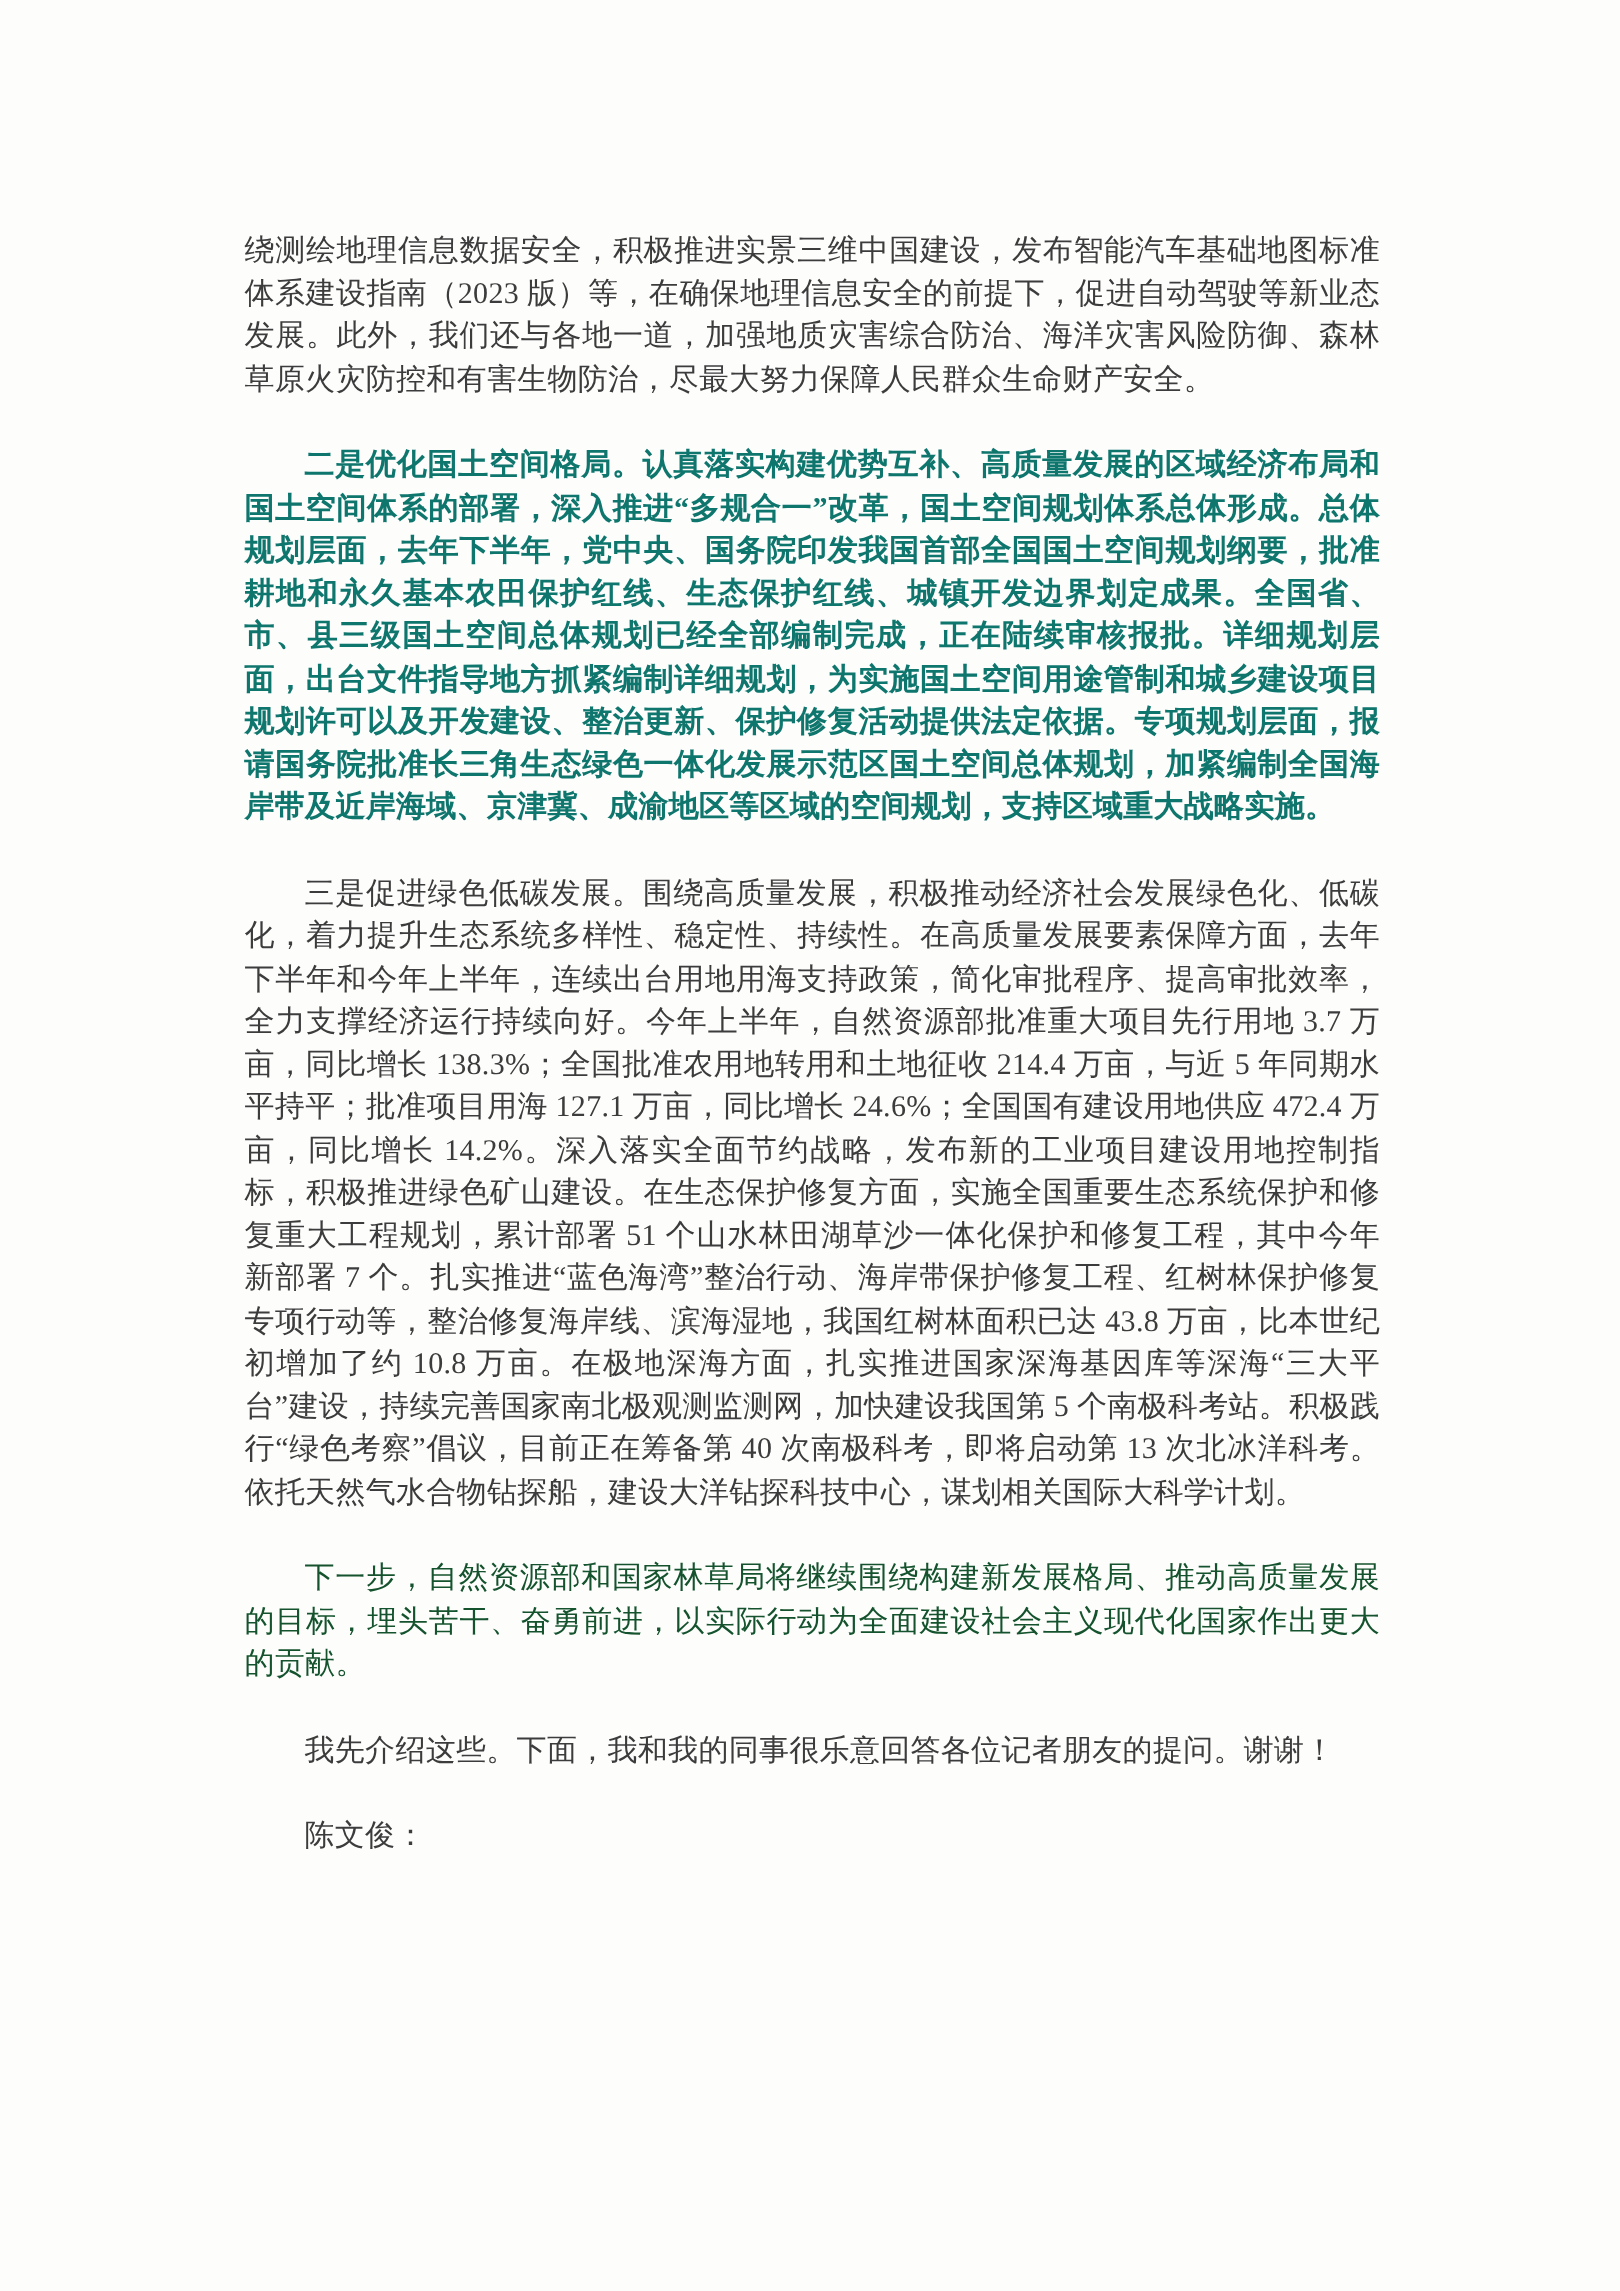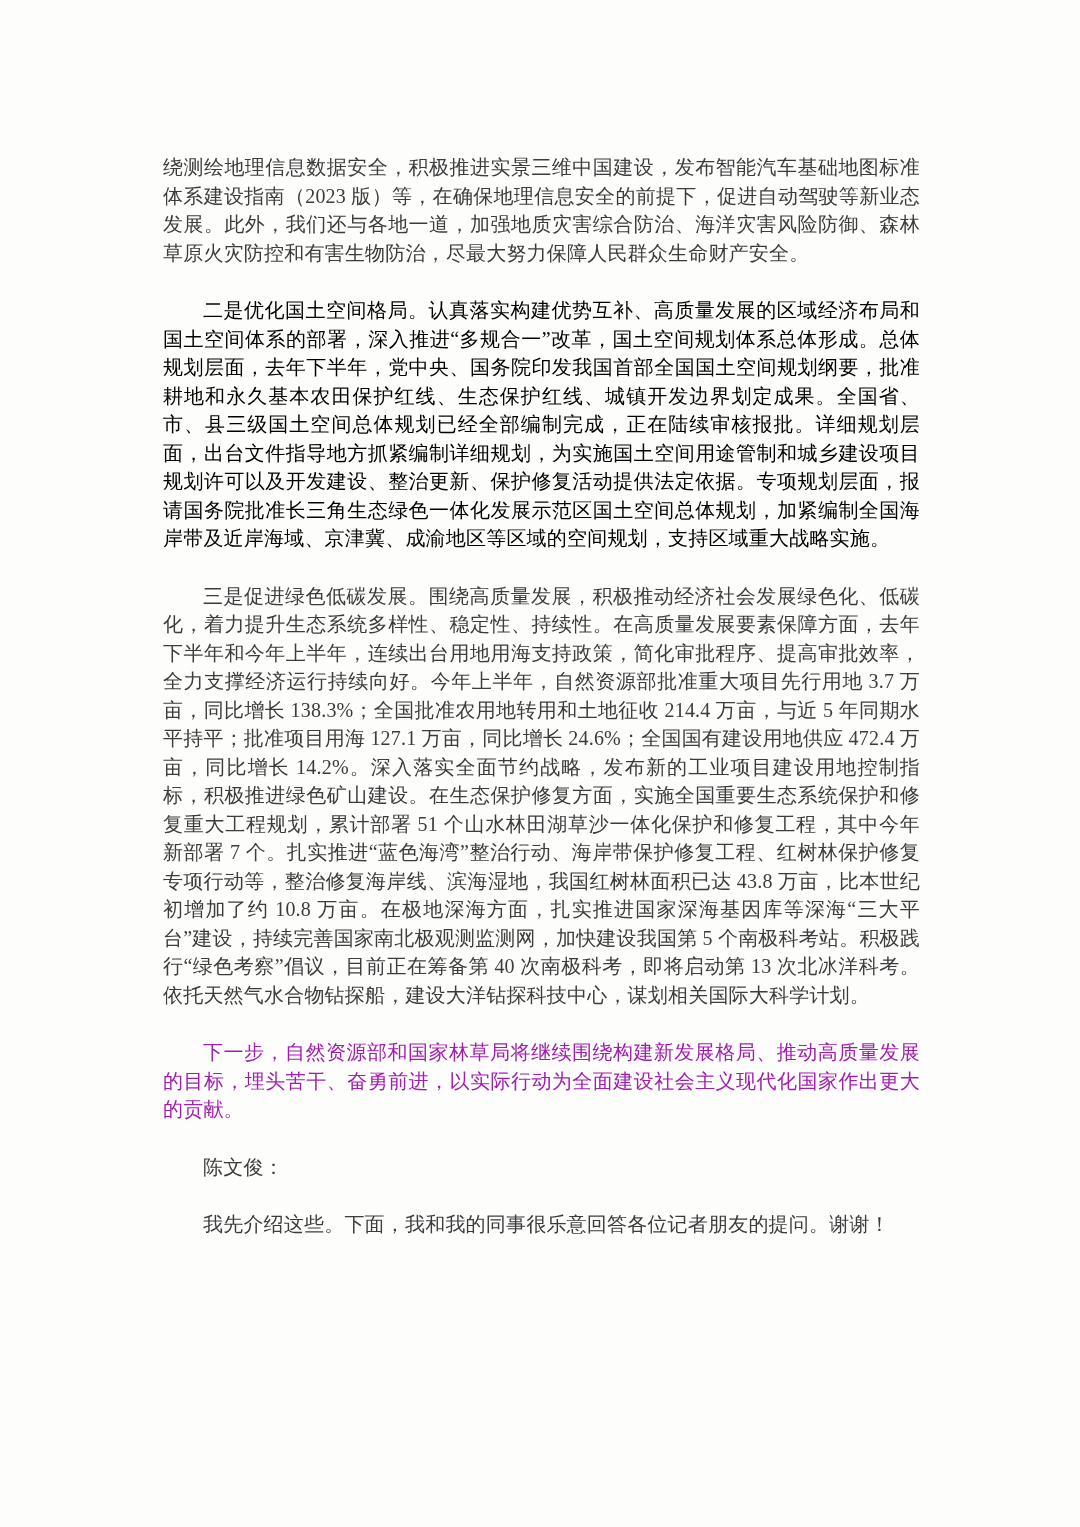--- a/index.html
+++ b/index.html
@@ -34,23 +34,23 @@
   .speaker {
     text-align: left;
   }
 </style>
 </head>
 <body style="background: rgb(253, 253, 252);">
 
 <div class="page">
   <p class="doc-paragraph" style="color: rgb(60, 60, 60);">绕测绘地理信息数据安全，积极推进实景三维中国建设，发布智能汽车基础地图标准体系建设指南（2023 版）等，在确保地理信息安全的前提下，促进自动驾驶等新业态发展。此外，我们还与各地一道，加强地质灾害综合防治、海洋灾害风险防御、森林草原火灾防控和有害生物防治，尽最大努力保障人民群众生命财产安全。</p>
 
-  <p class="doc-paragraph indent" style="color: #000000;">二是优化国土空间格局。认真落实构建优势互补、高质量发展的区域经济布局和国土空间体系的部署，深入推进“多规合一”改革，国土空间规划体系总体形成。总体规划层面，去年下半年，党中央、国务院印发我国首部全国国土空间规划纲要，批准耕地和永久基本农田保护红线、生态保护红线、城镇开发边界划定成果。全国省、市、县三级国土空间总体规划已经全部编制完成，正在陆续审核报批。详细规划层面，出台文件指导地方抓紧编制详细规划，为实施国土空间用途管制和城乡建设项目规划许可以及开发建设、整治更新、保护修复活动提供法定依据。专项规划层面，报请国务院批准长三角生态绿色一体化发展示范区国土空间总体规划，加紧编制全国海岸带及近岸海域、京津冀、成渝地区等区域的空间规划，支持区域重大战略实施。</p>
+  <p class="doc-paragraph indent" style="color: #0f766e; font-weight: bold;">二是优化国土空间格局。认真落实构建优势互补、高质量发展的区域经济布局和国土空间体系的部署，深入推进“多规合一”改革，国土空间规划体系总体形成。总体规划层面，去年下半年，党中央、国务院印发我国首部全国国土空间规划纲要，批准耕地和永久基本农田保护红线、生态保护红线、城镇开发边界划定成果。全国省、市、县三级国土空间总体规划已经全部编制完成，正在陆续审核报批。详细规划层面，出台文件指导地方抓紧编制详细规划，为实施国土空间用途管制和城乡建设项目规划许可以及开发建设、整治更新、保护修复活动提供法定依据。专项规划层面，报请国务院批准长三角生态绿色一体化发展示范区国土空间总体规划，加紧编制全国海岸带及近岸海域、京津冀、成渝地区等区域的空间规划，支持区域重大战略实施。</p>
 
   <p class="doc-paragraph indent" style="color: rgb(60, 60, 60);">三是促进绿色低碳发展。围绕高质量发展，积极推动经济社会发展绿色化、低碳化，着力提升生态系统多样性、稳定性、持续性。在高质量发展要素保障方面，去年下半年和今年上半年，连续出台用地用海支持政策，简化审批程序、提高审批效率，全力支撑经济运行持续向好。今年上半年，自然资源部批准重大项目先行用地 3.7 万亩，同比增长 138.3%；全国批准农用地转用和土地征收 214.4 万亩，与近 5 年同期水平持平；批准项目用海 127.1 万亩，同比增长 24.6%；全国国有建设用地供应 472.4 万亩，同比增长 14.2%。深入落实全面节约战略，发布新的工业项目建设用地控制指标，积极推进绿色矿山建设。在生态保护修复方面，实施全国重要生态系统保护和修复重大工程规划，累计部署 51 个山水林田湖草沙一体化保护和修复工程，其中今年新部署 7 个。扎实推进“蓝色海湾”整治行动、海岸带保护修复工程、红树林保护修复专项行动等，整治修复海岸线、滨海湿地，我国红树林面积已达 43.8 万亩，比本世纪初增加了约 10.8 万亩。在极地深海方面，扎实推进国家深海基因库等深海“三大平台”建设，持续完善国家南北极观测监测网，加快建设我国第 5 个南极科考站。积极践行“绿色考察”倡议，目前正在筹备第 40 次南极科考，即将启动第 13 次北冰洋科考。依托天然气水合物钻探船，建设大洋钻探科技中心，谋划相关国际大科学计划。</p>
 
 
-  <p class="doc-paragraph indent" style="color: #a21caf;">下一步，自然资源部和国家林草局将继续围绕构建新发展格局、推动高质量发展的目标，埋头苦干、奋勇前进，以实际行动为全面建设社会主义现代化国家作出更大的贡献。</p>
+  <p class="doc-paragraph indent" style="color: #14532d;">下一步，自然资源部和国家林草局将继续围绕构建新发展格局、推动高质量发展的目标，埋头苦干、奋勇前进，以实际行动为全面建设社会主义现代化国家作出更大的贡献。</p>
+
+  <p class="doc-paragraph indent" style="color: rgb(60, 60, 60);">我先介绍这些。下面，我和我的同事很乐意回答各位记者朋友的提问。谢谢！</p>
 
   <p class="doc-paragraph indent speaker" style="color: rgb(60, 60, 60);">陈文俊：</p>
-
-  <p class="doc-paragraph indent" style="color: rgb(60, 60, 60);">我先介绍这些。下面，我和我的同事很乐意回答各位记者朋友的提问。谢谢！</p>
 </div>
 
 </body></html>

